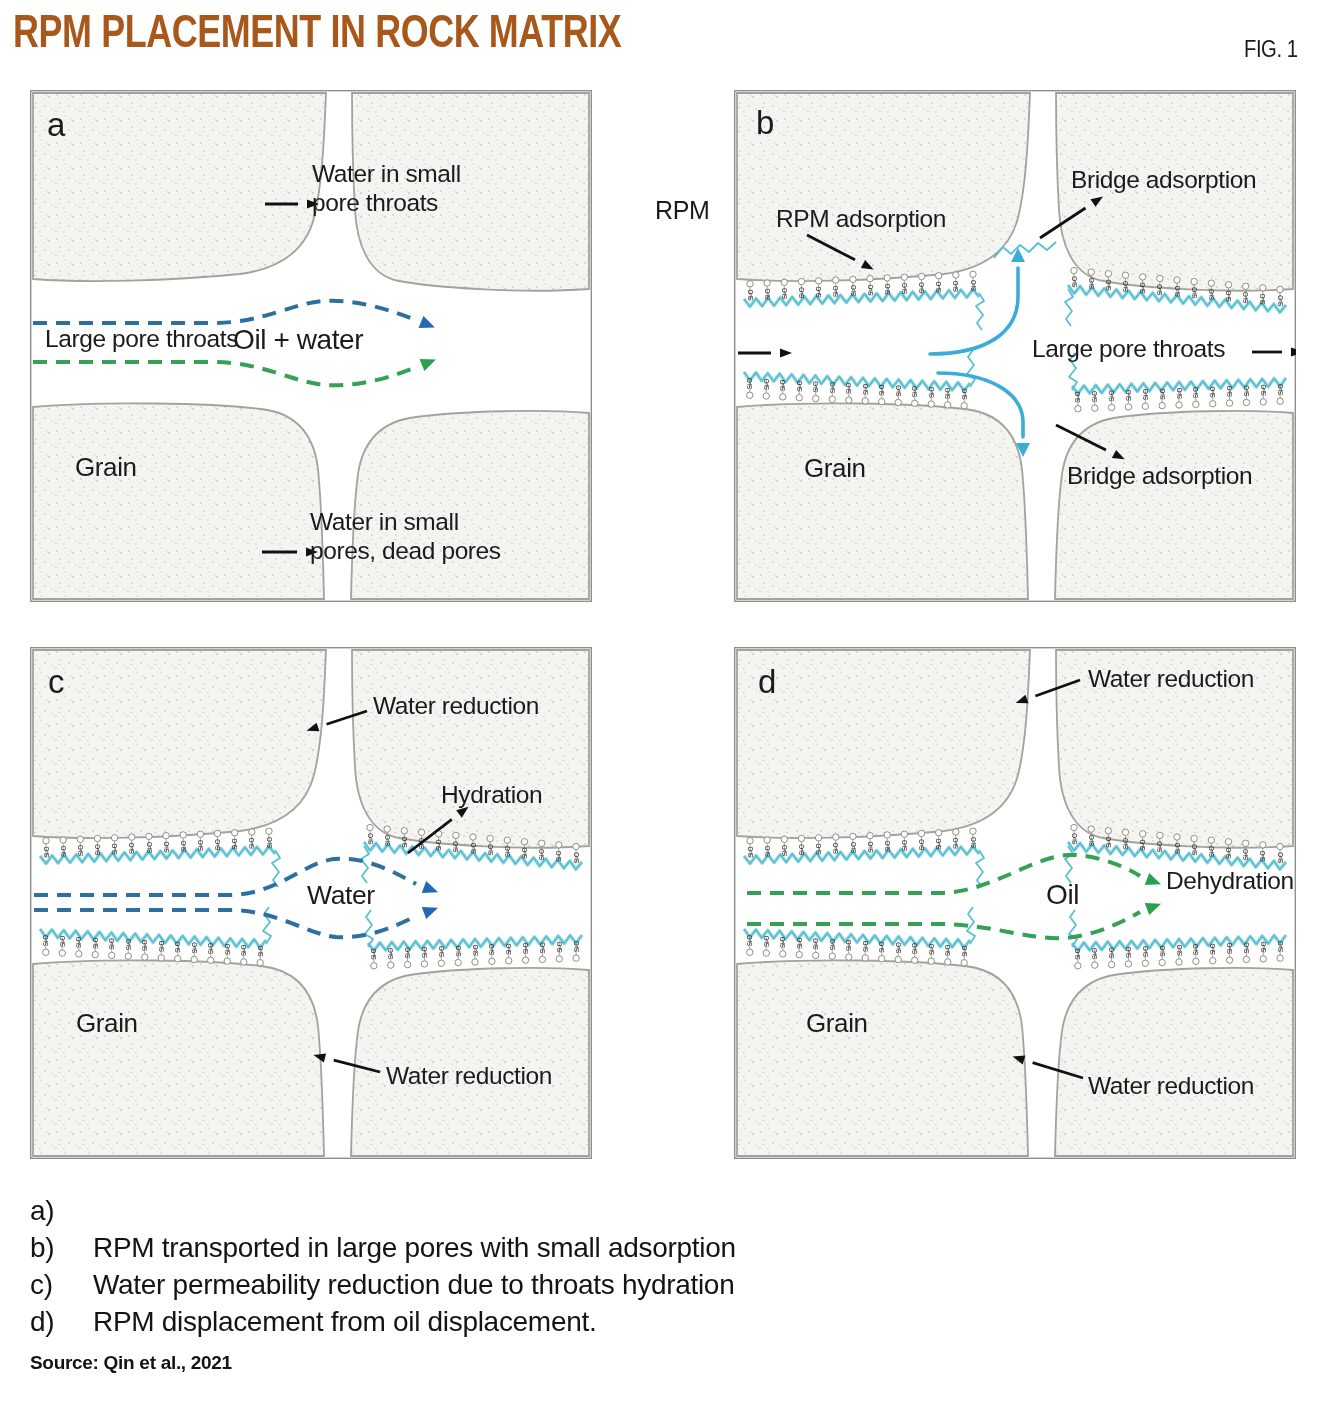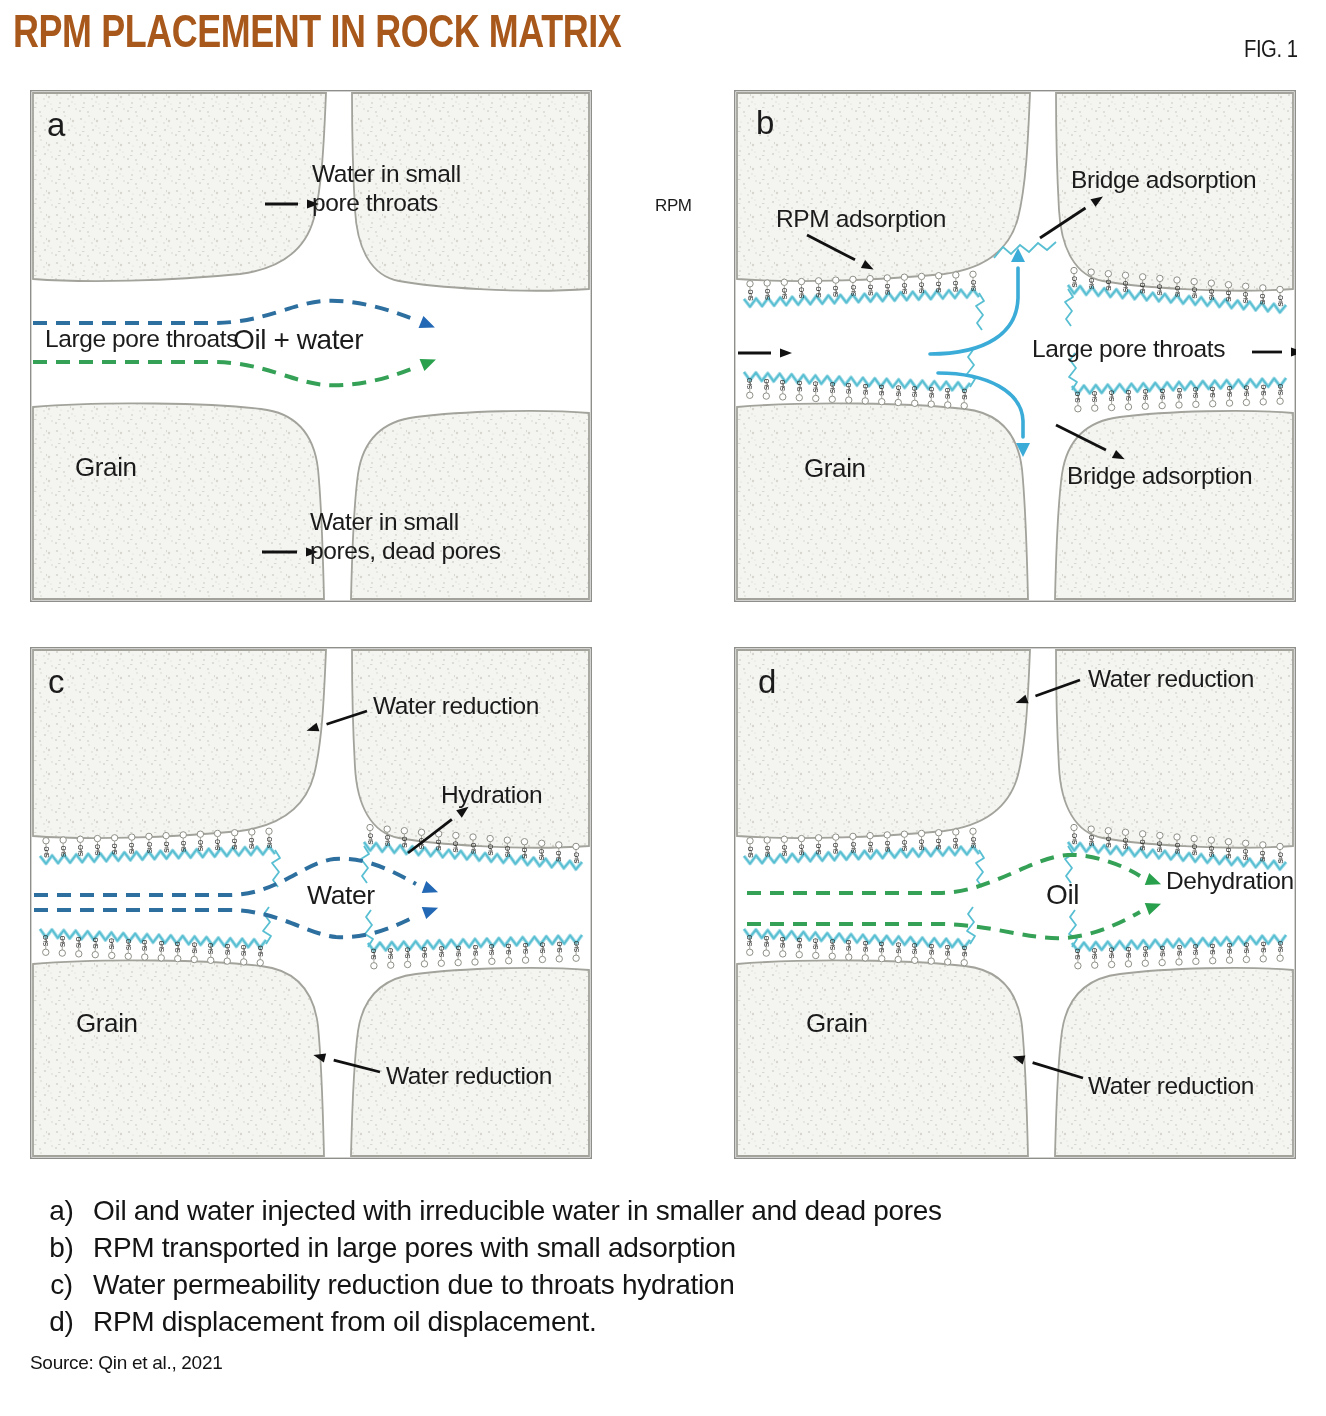--- a/index.html
+++ b/index.html
@@ -1,29 +1,29 @@
 <!DOCTYPE html>
 <html><head>
 <meta charset="utf-8">
 <style>
   html,body{margin:0;padding:0;background:#fff;}
   #page{position:relative;width:1326px;height:1416px;background:#ffffff;
-        font-family:"Liberation Sans",sans-serif;overflow:hidden;color:#1b1b1b;text-align:center;}
+        font-family:"Liberation Sans",sans-serif;overflow:hidden;color:#1b1b1b;}
   .abs{position:absolute;}
   #title{left:13px;top:4px;font-size:46px;font-weight:700;letter-spacing:-.5px;
          white-space:nowrap;transform:scaleX(.78);transform-origin:left top;}
   #figlabel{left:1244px;top:36px;font-size:23px;letter-spacing:-.5px;color:#1a1a1a;
             transform:scaleX(.88);transform-origin:left top;white-space:nowrap;}
-  #rpm-floating{left:655px;top:196px;font-size:17px;letter-spacing:-.4px;color:#1b1b1b;}
+  #rpm-floating{left:655px;top:196px;font-size:25px;letter-spacing:-.4px;color:#1b1b1b;}
   svg text{font-family:"Liberation Sans",sans-serif;letter-spacing:-.4px;fill:#1b1b1b;}
   #caption{left:30px;top:1192px;width:1270px;font-size:28px;line-height:37px;
            letter-spacing:-.3px;color:#141414;}
   .cap-row{display:flex;}
   .cap-marker{display:inline-block;width:63px;flex:0 0 63px;}
-  #source{left:30px;top:1352px;font-size:19px;letter-spacing:-.3px;color:#141414;}
+  #source{left:30px;top:1352px;font-size:19px;letter-spacing:-.3px;color:#141414;font-weight:bold;}
 </style>
 </head>
 <body>
 
 <div id="page">
   <div id="title" class="abs" style="color: rgb(169, 88, 28);">RPM PLACEMENT IN ROCK MATRIX</div>
   <div id="figlabel" class="abs">FIG. 1</div>
   <div id="rpm-floating" class="abs">RPM</div>
 
   <svg id="panel-a" class="abs" style="left:30px;top:90px" width="562" height="512" viewBox="0 0 562 512">
@@ -1112,21 +1112,20 @@
       <text x="354" y="40" font-size="24.5">Water reduction</text>
       <text x="432" y="242" font-size="24.5">Dehydration</text>
       <text x="312" y="257" font-size="28">Oil</text>
       <text x="72" y="385" font-size="26">Grain</text>
       <text x="354" y="447" font-size="24.5">Water reduction</text>
     </svg>
 
   <div id="caption" class="abs">
     <div class="cap-row">
       <span class="cap-marker">a)</span>
-      <span class="cap-text">Oil and water injected with irreducible water in smaller and dead pores</span>
     </div>
     <div class="cap-row">
       <span class="cap-marker">b)</span>
       <span class="cap-text">RPM transported in large pores with small adsorption</span>
     </div>
     <div class="cap-row">
       <span class="cap-marker">c)</span>
       <span class="cap-text">Water permeability reduction due to throats hydration</span>
     </div>
     <div class="cap-row">

